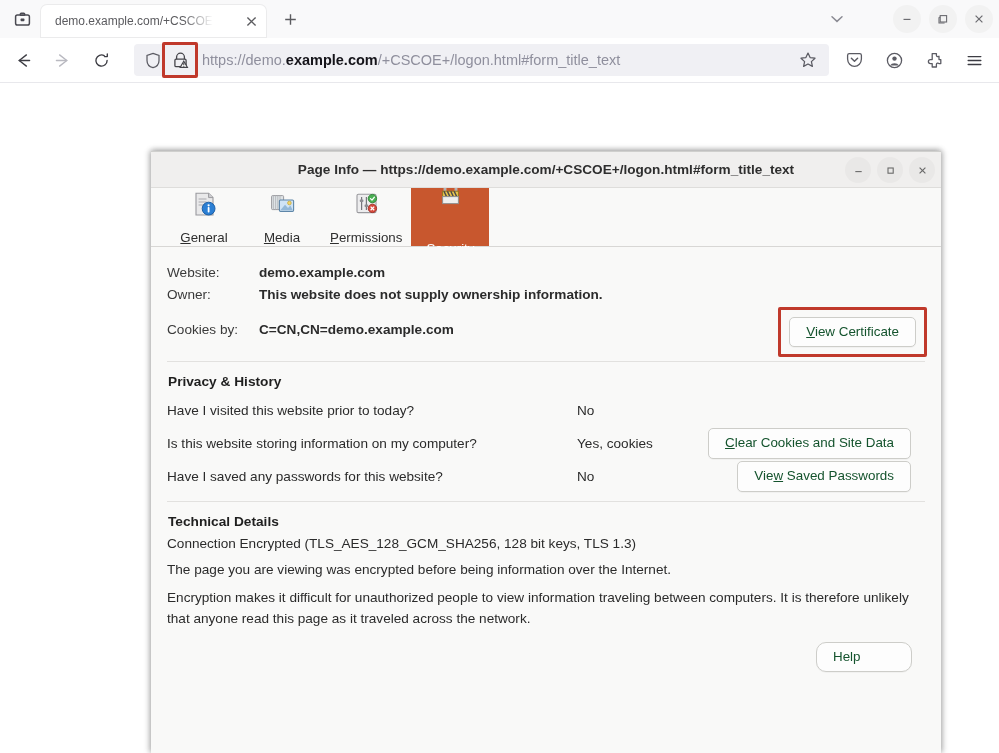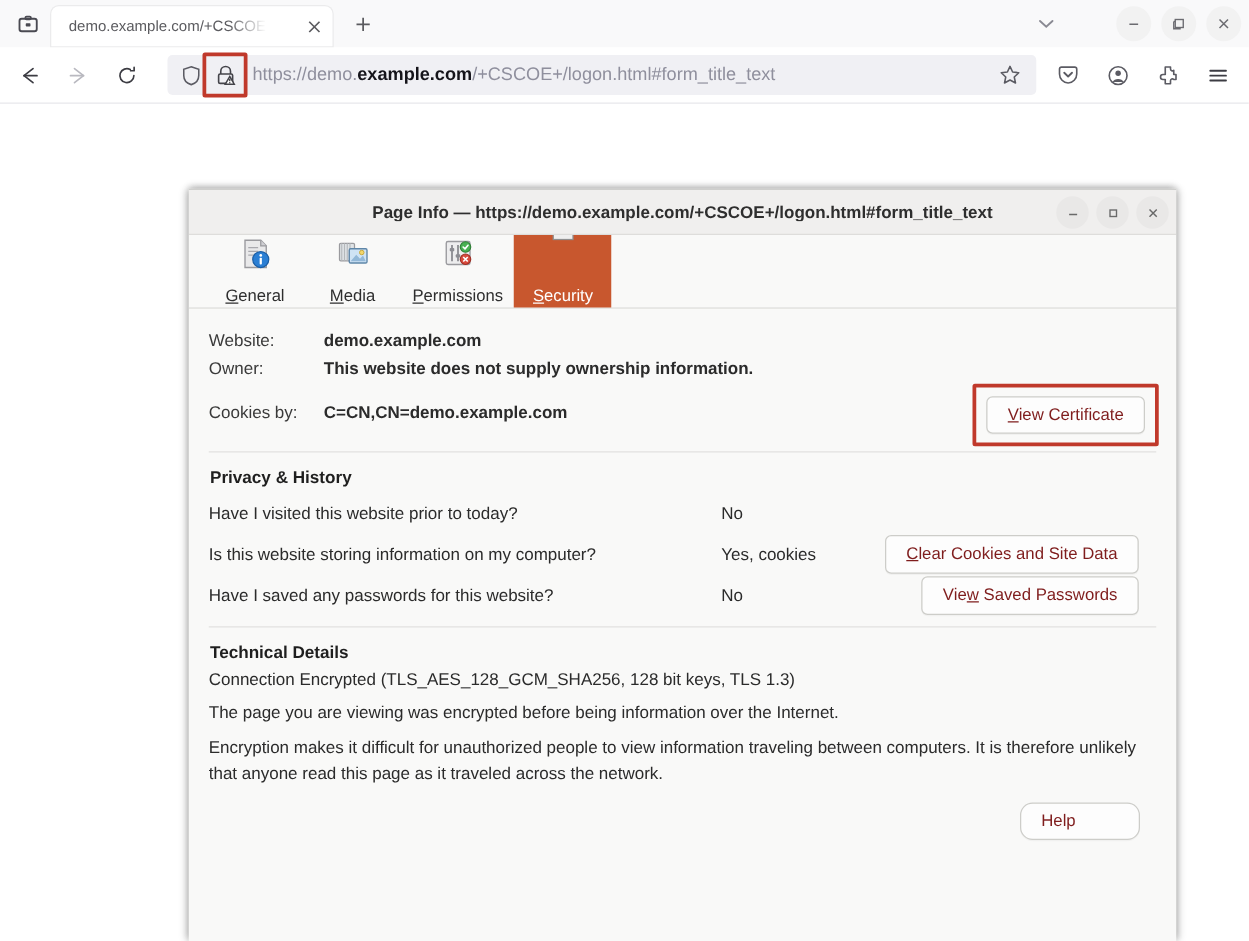--- a/index.html
+++ b/index.html
@@ -202,21 +202,21 @@
     background: #f9f9f8;
     border-bottom: 1px solid #d8d7d5;
     display: flex; align-items: stretch;
     padding-left: 14px;
     flex: 0 0 auto;
   }
   .pi-tab {
     min-width: 78px;
     padding: 3px 9px 2px 9px;
     display: flex; flex-direction: column;
-    align-items: center; justify-content: flex-end;
+    align-items: center; justify-content: center;
     gap: 12px;
   }
   .pi-tab.active { background: #c8572e; }
   .pi-tab-label {
     font-size: 13.3px;
     color: #2e2e2e;
   }
   .pi-tab.active .pi-tab-label { color: #ffffff; margin-top: 21px; }
   .pi-tab-label u { text-decoration: underline; }
   .pi-tab-icon { width: 32px; height: 29px; display: flex; align-items: center; justify-content: center; }
@@ -258,21 +258,21 @@
     padding: 7px 8px 7px 8px;
     border: 3px solid #c0392b;
     border-radius: 2px;
   }
   .gbtn {
     border: 1px solid #cdcdc9;
     background: #fdfdfd;
     border-radius: 5px;
     font-family: "Liberation Sans", sans-serif;
     font-size: 13.4px;
-    color: #7f1d1d;
+    color: #14532d;
     padding: 7px 16px 8px 16px;
     line-height: 1;
     white-space: nowrap;
     box-shadow: 0 1px 0 rgba(0,0,0,.03);
   }
   .gbtn u { text-decoration: underline; }
 
   hr.sep {
     border: 0;
     border-top: 1px solid #e2e1df;

